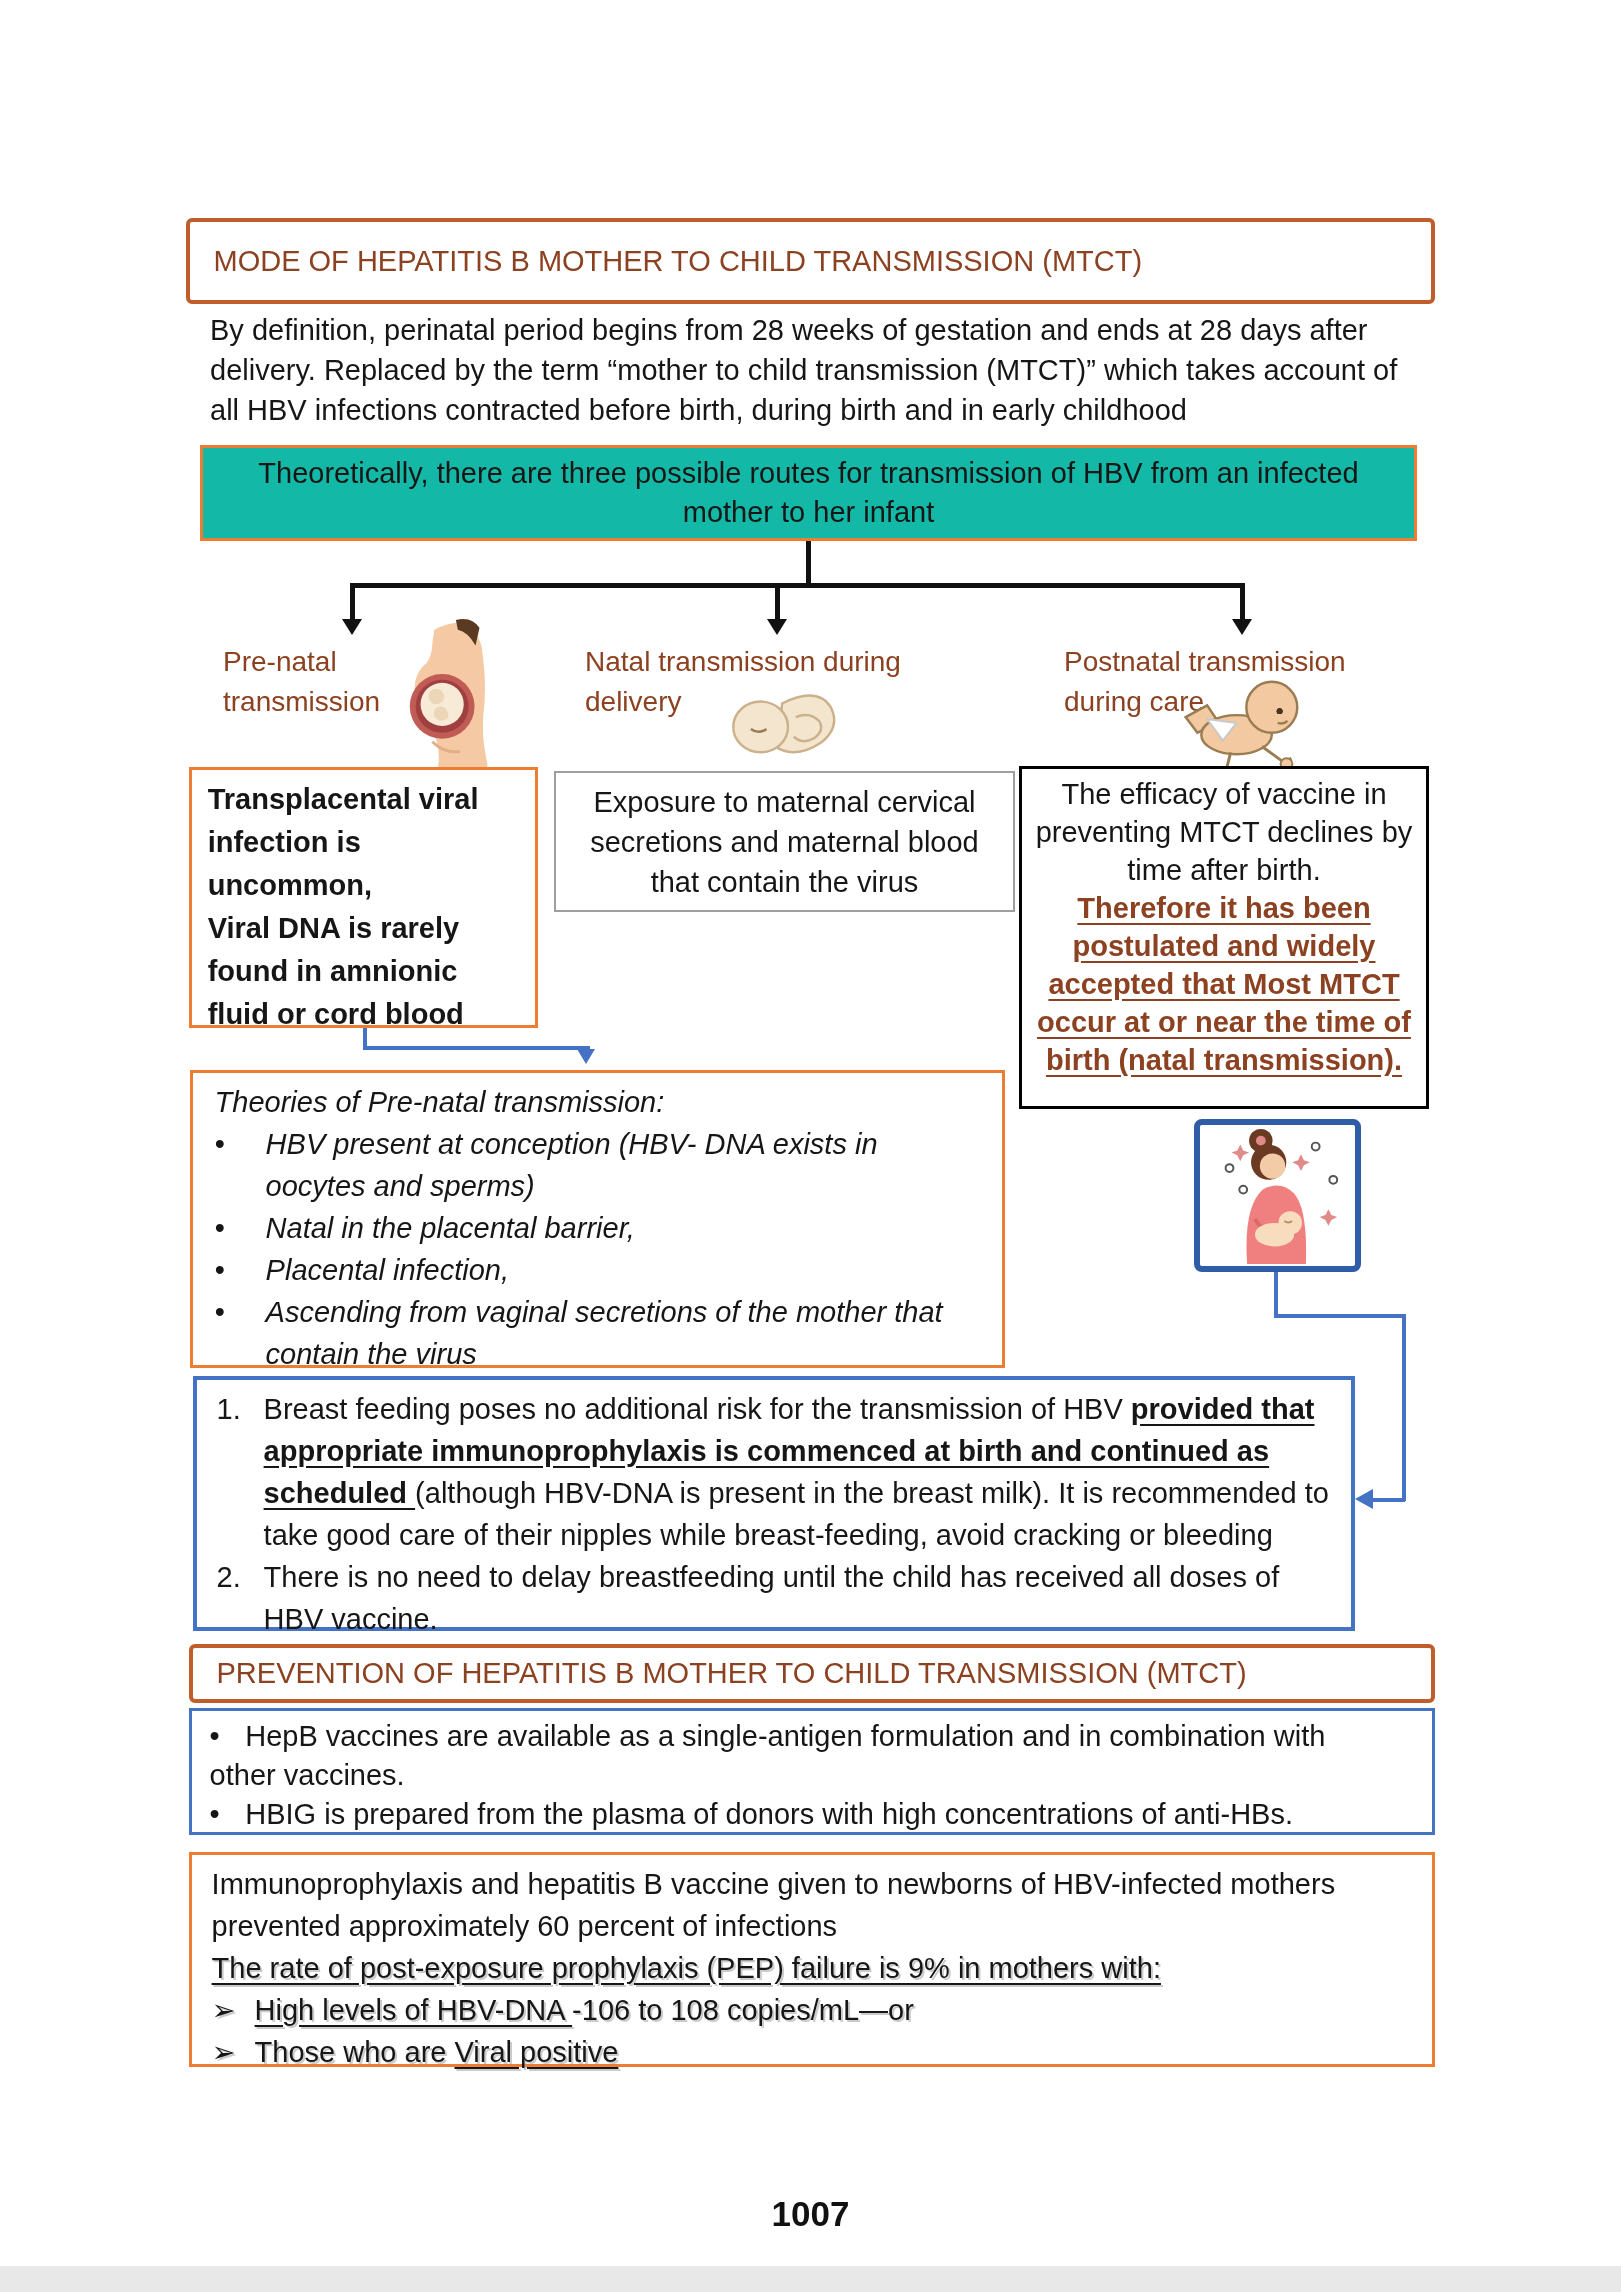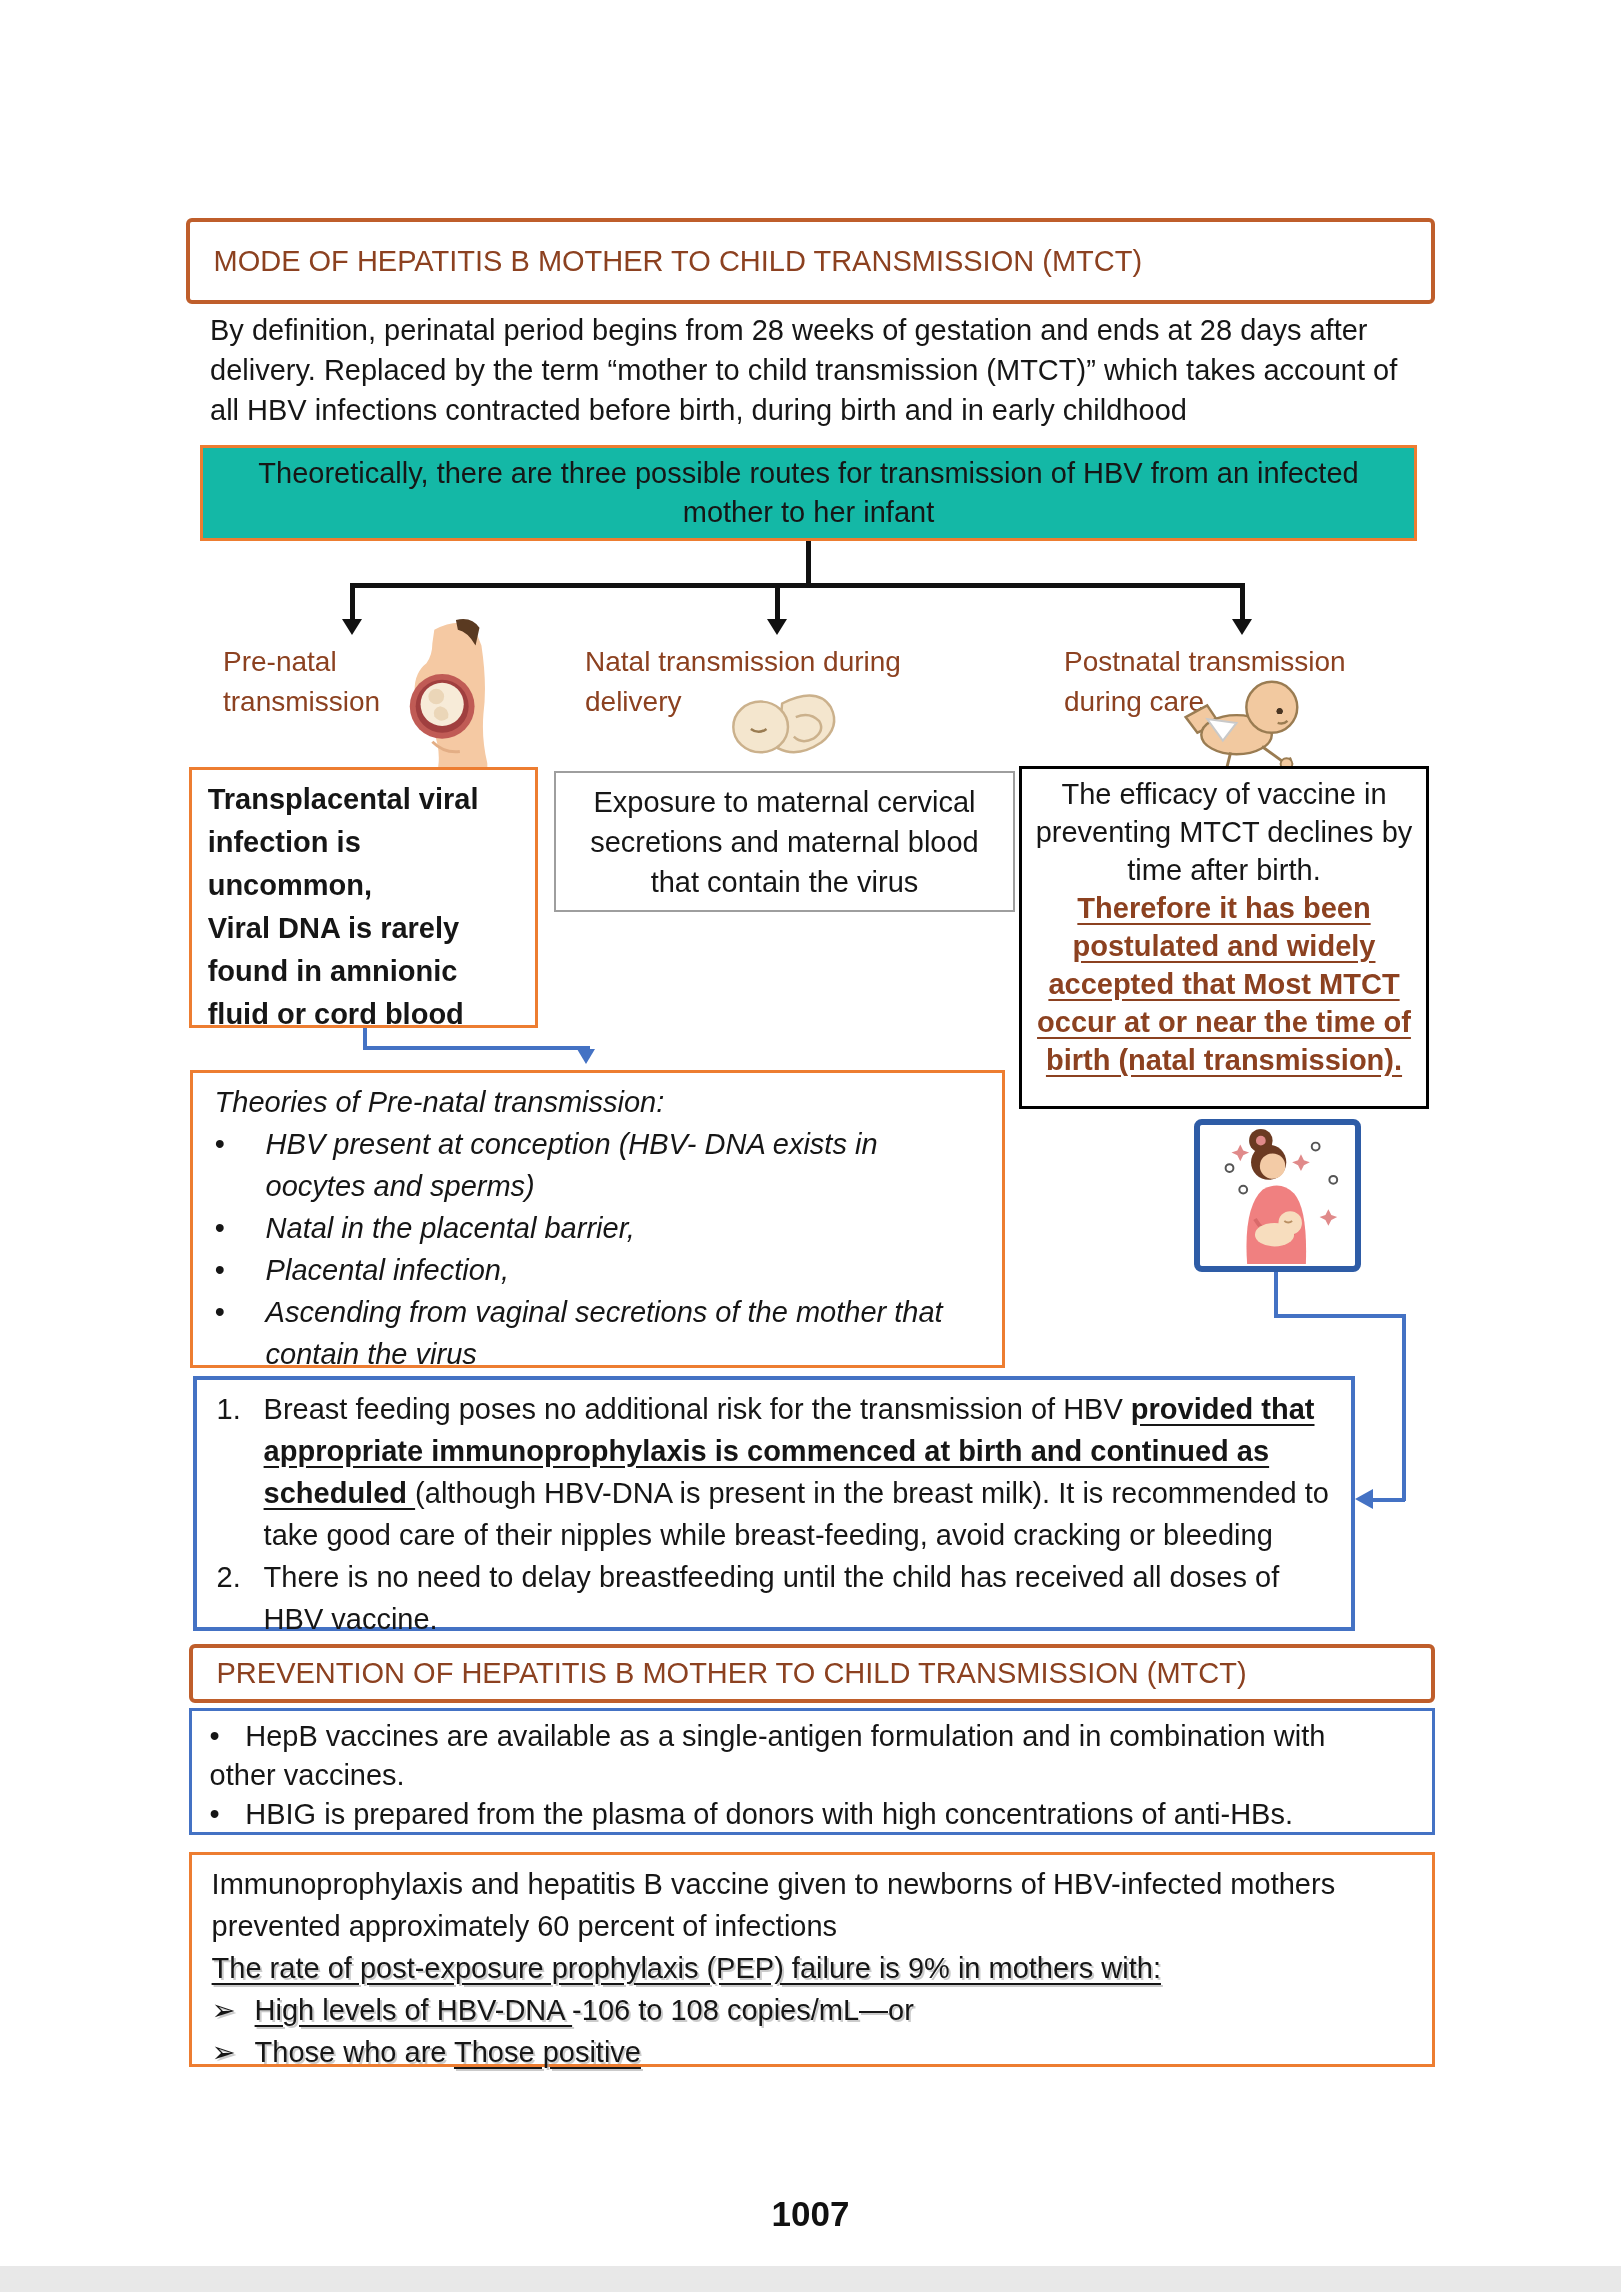--- a/index.html
+++ b/index.html
@@ -306,20 +306,20 @@
 
   <div class="abs immunobox">
     <div>Immunoprophylaxis and hepatitis B vaccine given to newborns of HBV-infected mothers prevented approximately 60 percent of infections</div>
     <div class="u shadowtxt">The rate of post-exposure prophylaxis (PEP) failure is 9% in mothers with:</div>
     <div class="arow shadowtxt">
       <span class="ablt">➢</span>
       <span class="btxt"><span class="u">High levels of HBV-DNA </span><span>-106 to 108 copies/mL—or</span></span>
     </div>
     <div class="arow shadowtxt">
       <span class="ablt">➢</span>
-      <span class="btxt"><span>Those who are </span><span class="u">Those positive</span></span>
+      <span class="btxt"><span>Those who are </span><span class="u">Viral positive</span></span>
     </div>
   </div>
 
   <div class="abs pagenum">1007</div>
 
 </div>
 
 
 </body></html>

